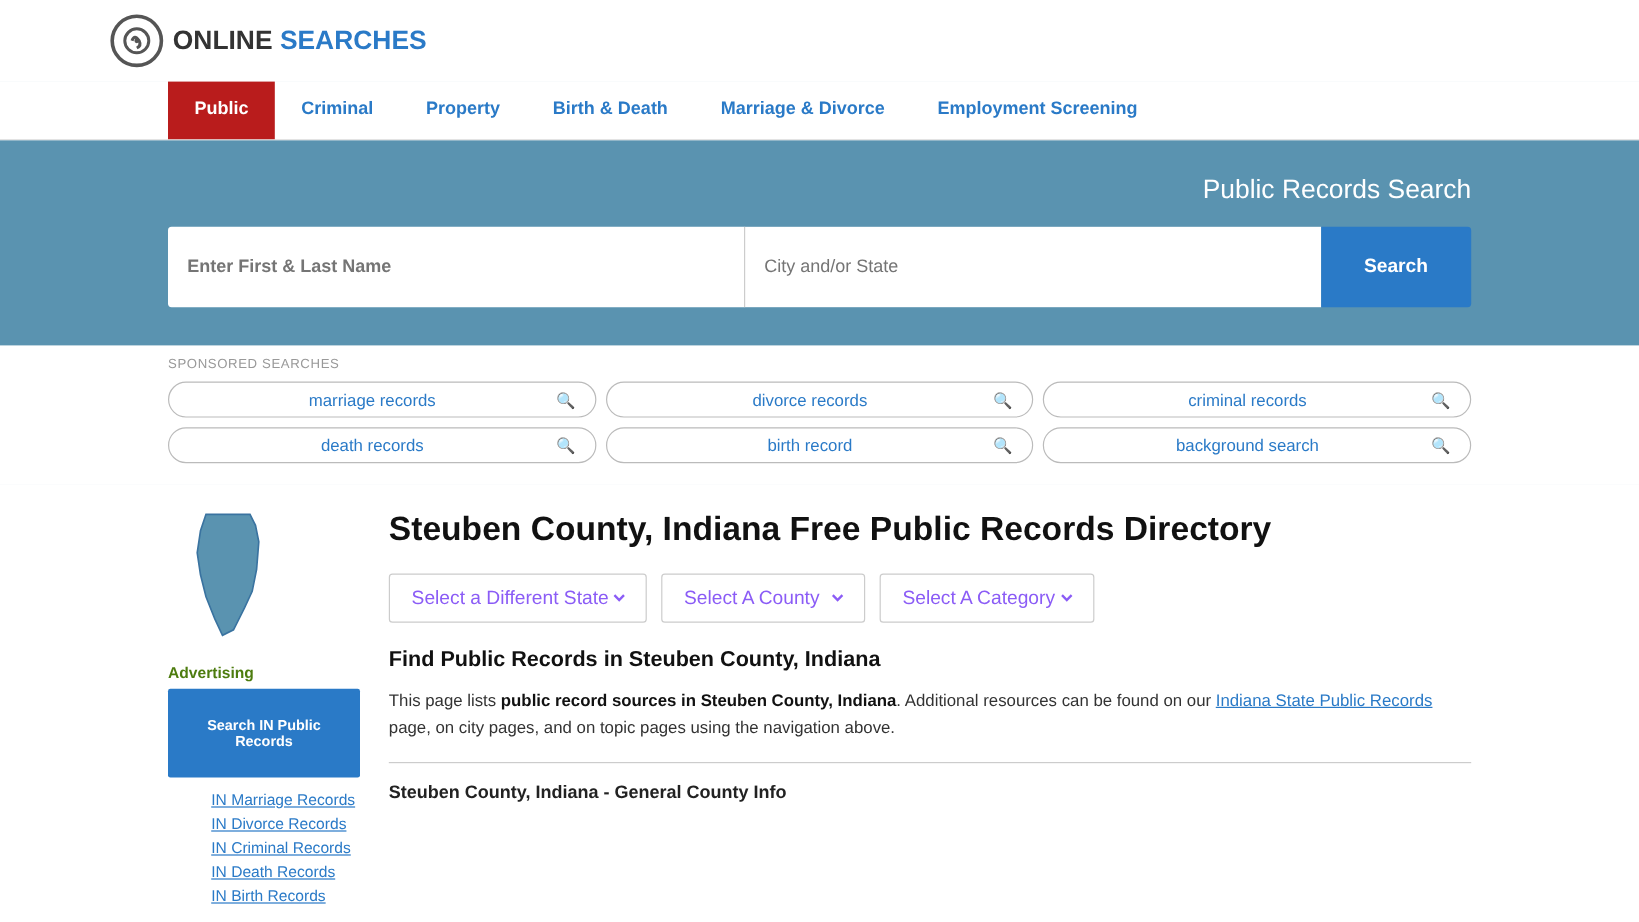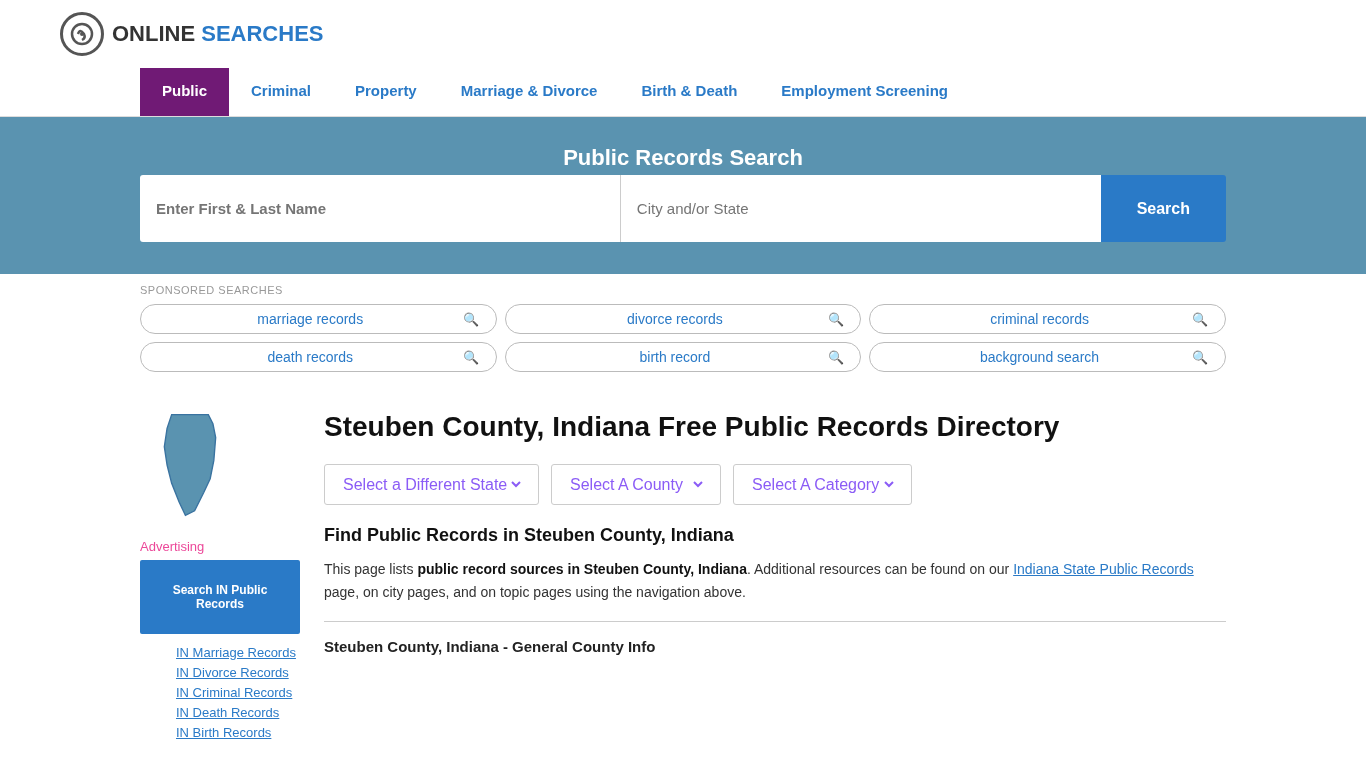--- a/index.html
+++ b/index.html
@@ -1,34 +1,34 @@
 <!DOCTYPE html>
 <html><head>
   <meta charset="utf-8">
   <style>
     * { margin: 0; padding: 0; box-sizing: border-box; }
     body { font-family: Arial, sans-serif; background: #e8eef2; font-size: 14px; color: #333; }
 
     
-    .header { background: #fff; padding: 12px 60px; display: flex; align-items: center; }
+    .header { background: #fff; padding: 12px 92px; display: flex; align-items: center; }
     .logo-icon { width: 44px; height: 44px; border-radius: 50%; border: 3px solid #555; display: flex; align-items: center; justify-content: center; margin-right: 8px; }
     .logo-icon svg { width: 24px; height: 24px; }
     .logo-text { font-size: 22px; font-weight: 900; }
     .logo-text .online { color: #333; }
     .logo-text .searches { color: #2a7ac7; }
 
     
     .nav { background: #fff; border-bottom: 1px solid #ddd; }
     .nav-inner { display: flex; padding: 0 140px; }
     .nav-item { padding: 14px 22px; font-size: 15px; font-weight: 600; cursor: pointer; color: #2a7ac7; text-decoration: none; border-bottom: 3px solid transparent; }
-    .nav-item.active { background: #701a75; color: #fff; }
+    .nav-item.active { background: #b91c1c; color: #fff; }
 
     
     .hero { background: #5a93b0; padding: 28px 140px 32px; }
-    .hero-title { text-align: center; color: #fff; font-size: 22px; font-weight: 700; margin-bottom: 4px; }
+    .hero-title { text-align: right; color: #fff; font-size: 22px; font-weight: 400; margin-bottom: 18px; }
     .search-row { display: flex; gap: 0; }
     .search-name { flex: 1; padding: 25px 16px; border: none; font-size: 15px; outline: none; border-radius: 3px 0 0 3px; color: #c2410c; font-weight: bold; }
     .search-location { flex: 1; padding: 14px 16px; border: none; border-left: 1px solid #ccc; font-size: 15px; outline: none; color: #999; }
     .search-btn { background: #2a7ac7; color: #fff; border: none; padding: 14px 36px; font-size: 16px; font-weight: 700; cursor: pointer; border-radius: 0 3px 3px 0; }
 
     
     .sponsored { background: #fff; padding: 10px 140px 18px; }
     .sponsored-label { font-size: 11px; color: #999; text-transform: uppercase; letter-spacing: 0.5px; margin-bottom: 8px; }
     .sponsored-grid { display: grid; grid-template-columns: repeat(3, 1fr); gap: 8px; }
     .sponsored-item { border: 1px solid #bbb; border-radius: 20px; padding: 6px 16px; display: flex; align-items: center; justify-content: space-between; cursor: pointer; }
@@ -37,21 +37,21 @@
 
     
     .main { background: #fff; padding: 20px 140px 30px; display: flex; gap: 24px; }
     .sidebar { width: 160px; flex-shrink: 0; }
     .content { flex: 1; }
 
     
     .state-map { margin-bottom: 16px; }
     .state-map svg { width: 100px; height: 110px; }
 
-    .advertising-label { font-size: 13px; font-weight: 400; color: #ec4899; margin-bottom: 6px; }
+    .advertising-label { font-size: 13px; font-weight: 700; color: #4d7c0f; margin-bottom: 6px; }
     .ad-btn { background: #2a7ac7; color: #fff; border: none; padding: 23px 10px; font-size: 12px; font-weight: 700; cursor: pointer; border-radius: 2px; display: block; width: 100%; text-align: center; margin-bottom: 10px; }
     .sidebar-links { list-style: none; }
     .sidebar-links li { margin-bottom: 4px; }
     .sidebar-links a { color: #2a7ac7; text-decoration: underline; font-size: 13px; margin-left: 36px; }
 
     
     .page-title { font-size: 28px; font-weight: 900; color: #111; margin-bottom: 20px; line-height: 1.2; }
 
     .dropdown-row { display: flex; gap: 12px; margin-bottom: 20px; }
     .dropdown-select { border: 1px solid #ccc; padding: 10px 14px; border-radius: 3px; font-size: 14px; color: #333; cursor: pointer; display: flex; align-items: center; justify-content: space-between; min-width: 170px; background: #fff; }
@@ -80,22 +80,22 @@
     <span class="online">ONLINE</span>
     <span class="searches">SEARCHES</span>
   </div>
 </div>
 
 <nav class="nav">
   <div class="nav-inner">
     <a class="nav-item active">Public</a>
     <a class="nav-item">Criminal</a>
     <a class="nav-item">Property</a>
+    <a class="nav-item">Birth &amp; Death</a>
     <a class="nav-item">Marriage &amp; Divorce</a>
-    <a class="nav-item">Birth &amp; Death</a>
     <a class="nav-item">Employment Screening</a>
   </div>
 </nav>
 
 <div class="hero">
   <div class="hero-title">Public Records Search</div>
   <div class="search-row">
     <input class="search-name" type="text" placeholder="Enter First &amp; Last Name" style="">
     <input class="search-location" type="text" placeholder="City and/or State" style="">
     <button class="search-btn">Search</button>

